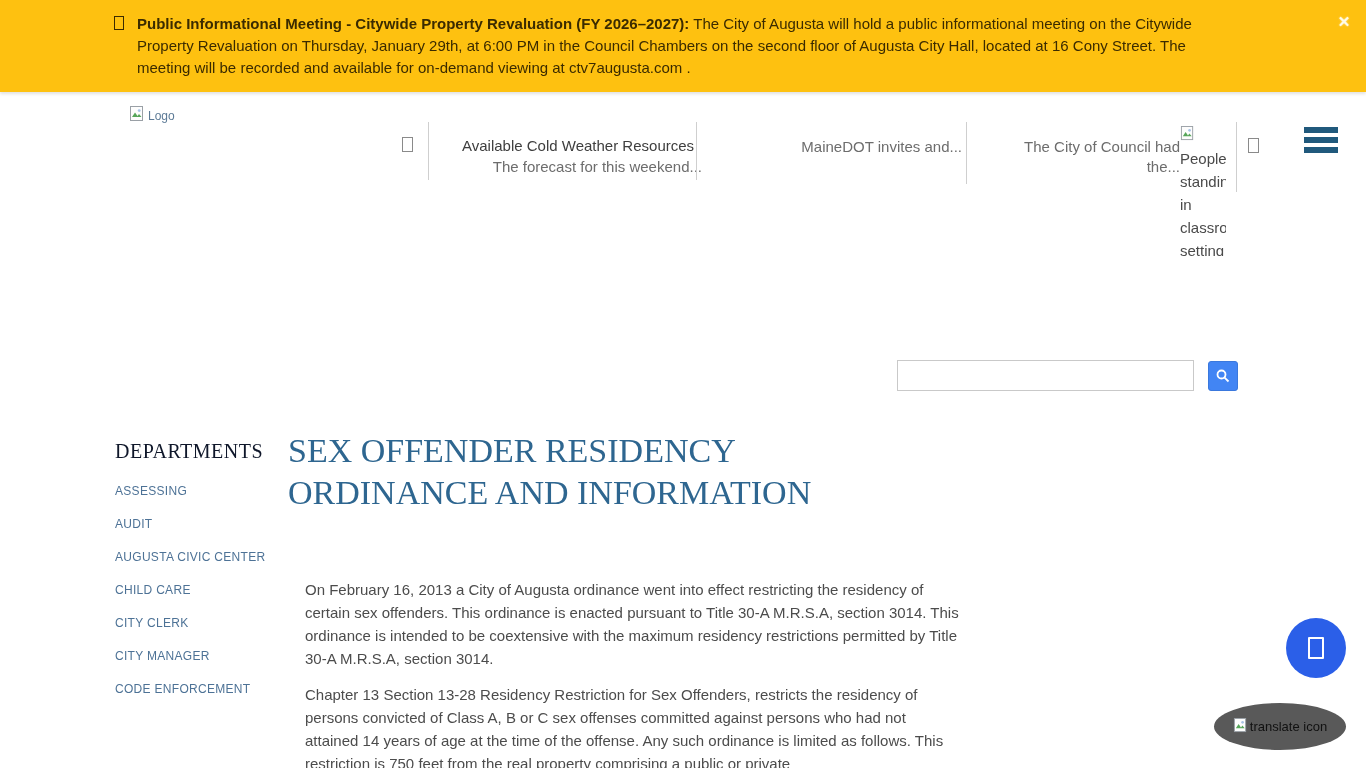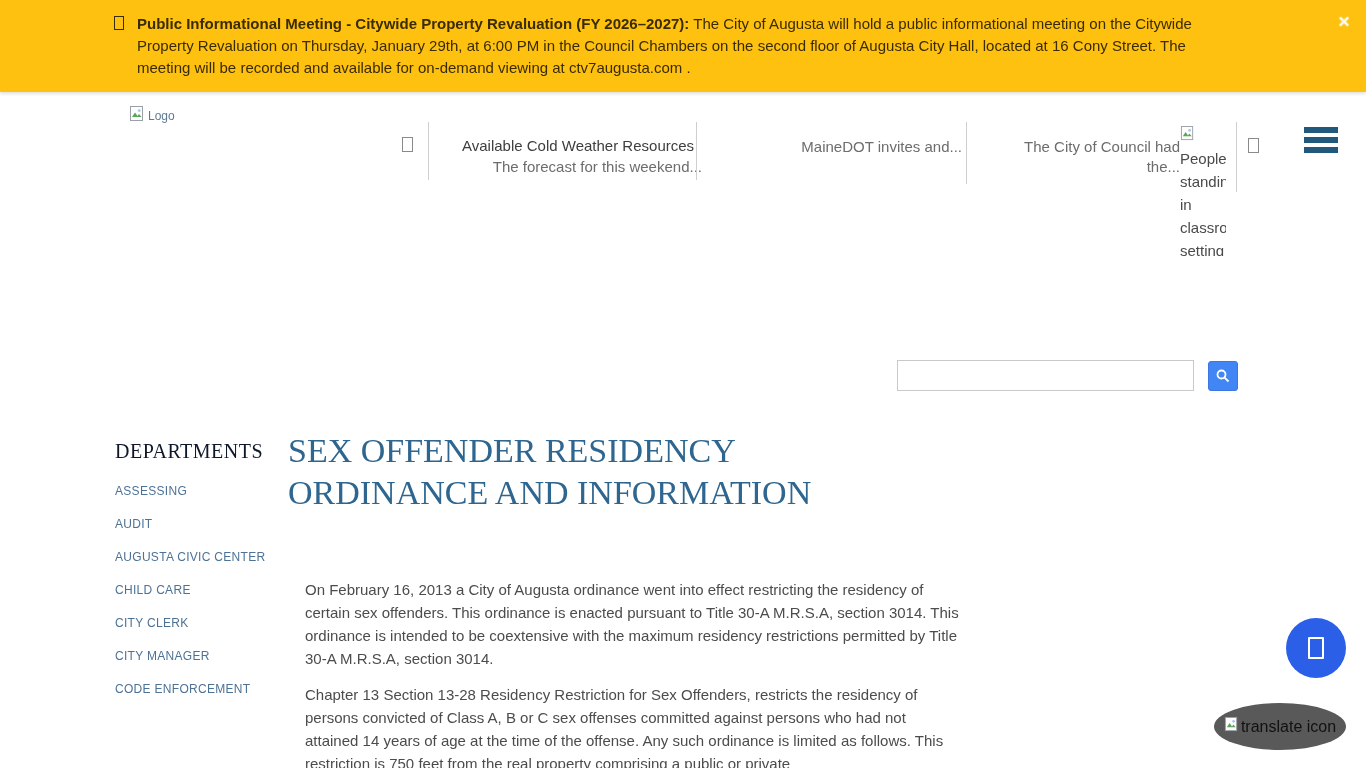--- a/index.html
+++ b/index.html
@@ -73,21 +73,21 @@
 
   
   .chat-fab { position:absolute; left:1286px; top:618px; width:60px; height:60px;
     border-radius:50%; background:#2b5fe8; cursor:pointer;
     display:flex; align-items:center; justify-content:center; }
   .chat-fab .tofu { width:16px; height:22px; border:2px solid #fff; border-radius:1px; }
 
   .translate-pill { position:absolute; left:1214px; top:703px; width:132px; height:47px;
     border-radius:50%; background:#595959; cursor:pointer;
     display:flex; align-items:center; justify-content:center; gap:2px;
-    font-size:16px; color:#111; overflow:hidden; }
+    font-size:13px; color:#111; overflow:hidden; }
 </style>
 </head>
 <body>
 
 <div class="page">
 
   <div class="banner">
     <span class="banner-icon"></span>
     <div class="banner-text"><b>Public Informational Meeting - Citywide Property Revaluation (FY 2026–2027):</b><span> The City of Augusta will hold a public informational meeting on the Citywide Property Revaluation on Thursday, January 29th, at 6:00 PM in the Council Chambers on the second floor of Augusta City Hall, located at 16 Cony Street. The meeting will be recorded and available for on-demand viewing at ctv7augusta.com .</span></div>
     <div class="banner-close">✕</div>

